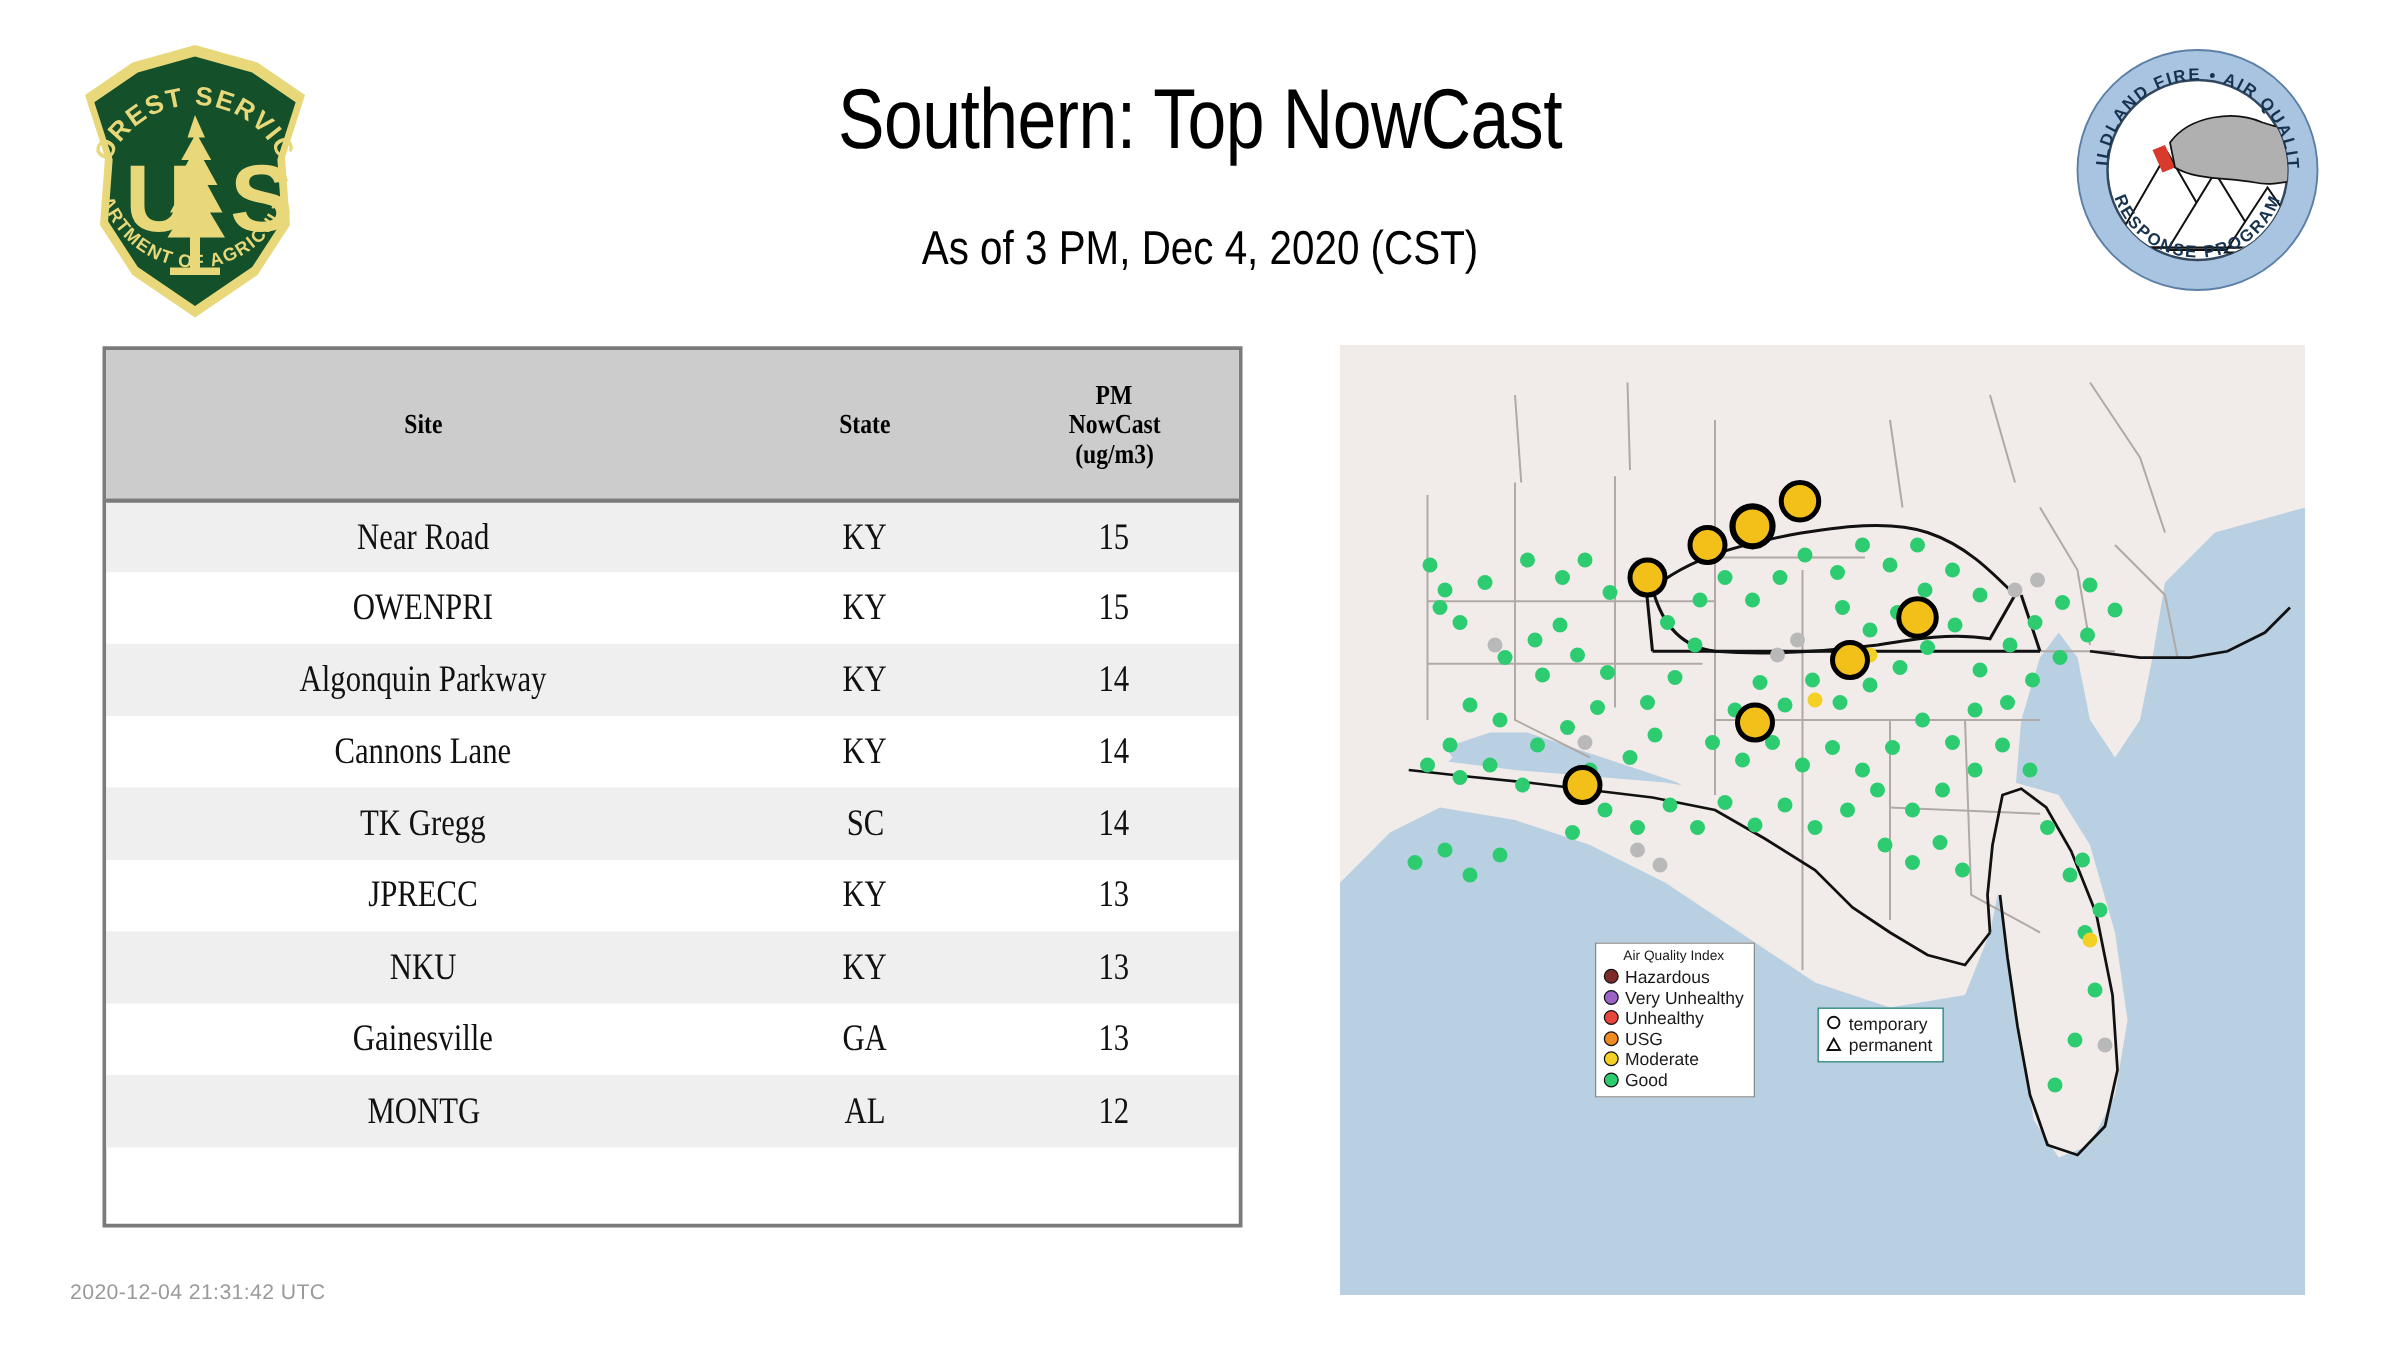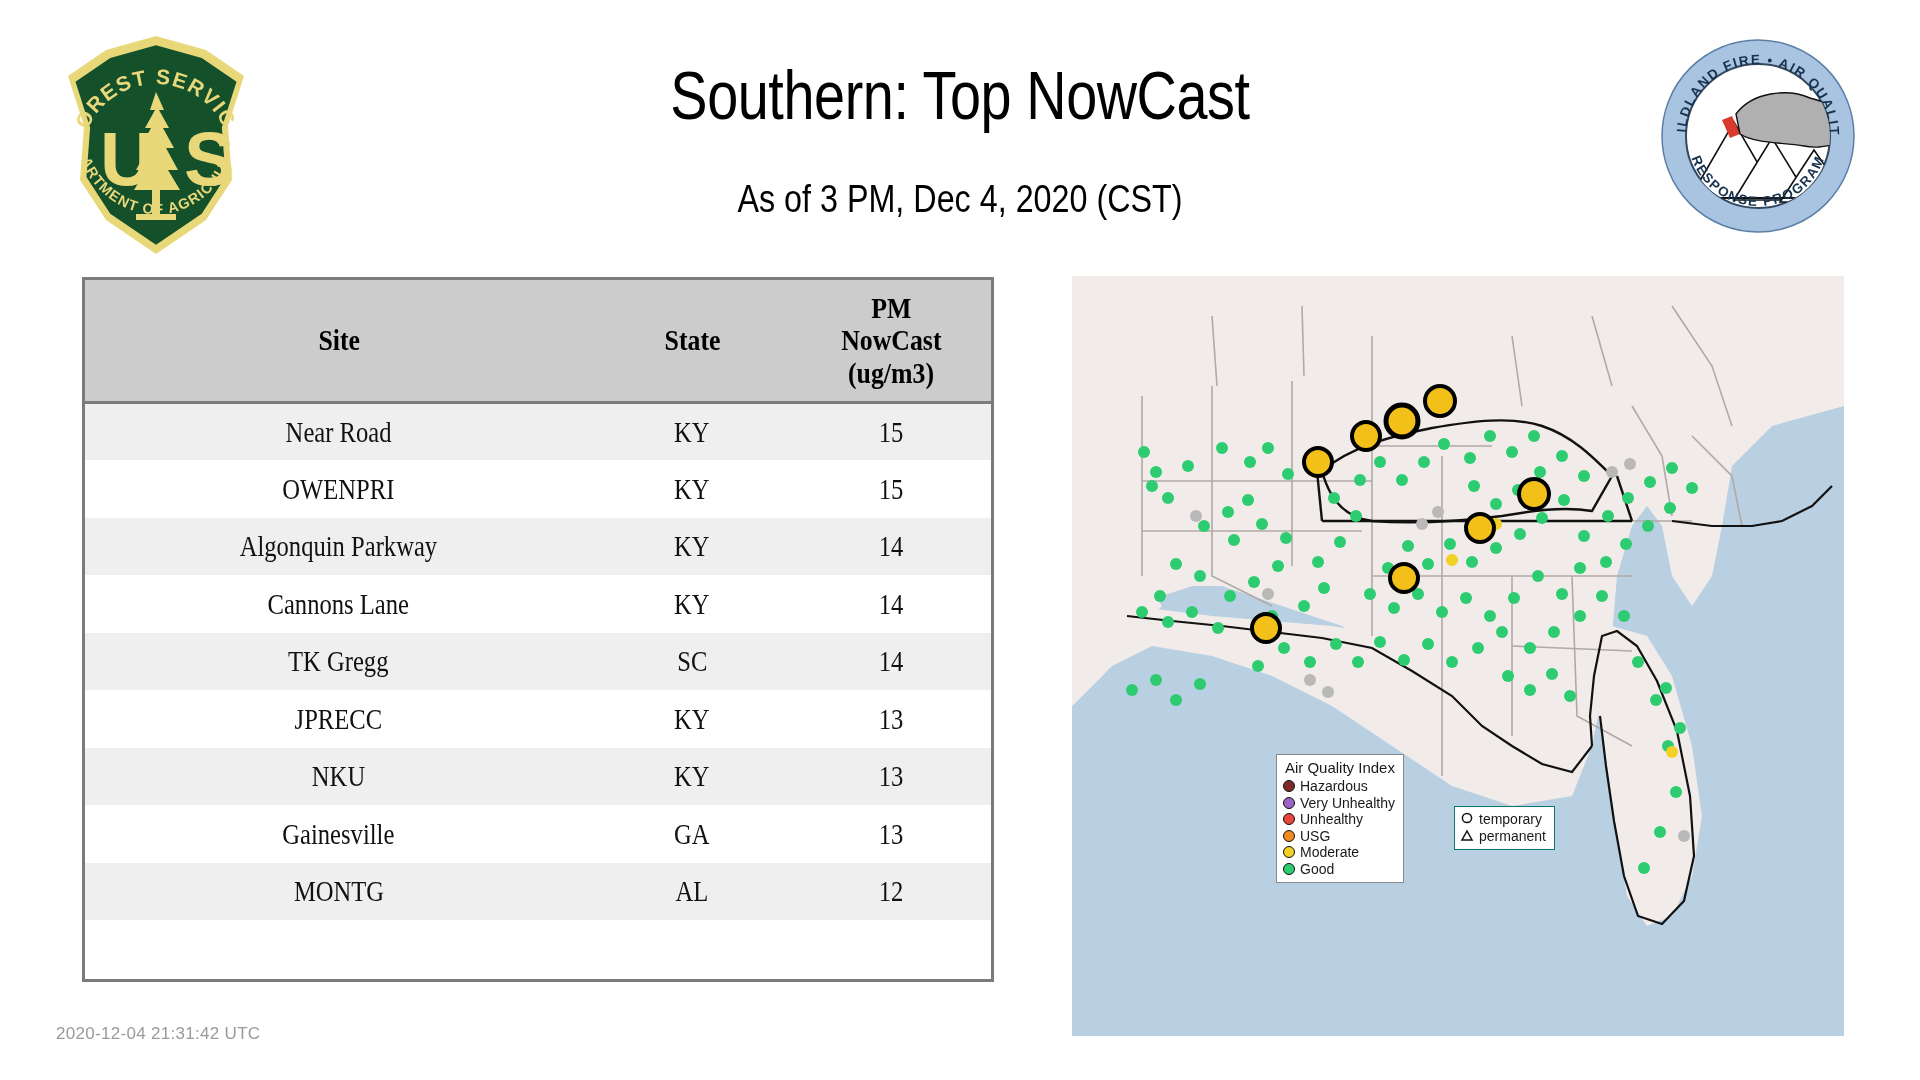--- a/index.html
+++ b/index.html
@@ -41,21 +41,21 @@
     width: 912px; height: 705px;
     border: 3px solid #7b7b7b;
     background: #fff;
   }
   table.nowcast { width: 100%; border-collapse: collapse;
     font-family: "Liberation Serif", serif; }
   table.nowcast thead th {
     background: #cccccc;
     border-bottom: 3px solid #7b7b7b;
     font-weight: bold;
-    font-size: 30px;
+    font-size: 22px;
     color: #000;
     padding: 12px 4px;
     height: 120px;
     vertical-align: middle;
     line-height: 1.08;
   }
   table.nowcast thead th span { display: inline-block; transform: scaleX(0.86); }
   table.nowcast tbody td {
     font-size: 30px; color: #111;
     text-align: center; height: 57.5px;
@@ -85,21 +85,21 @@
   .map-svg { position:absolute; left:0; top:0; width:772px; height:760px; }
 
   
   .legend-aqi {
     position: absolute; left: 204px; top: 478px;
     background: #ffffff; border: 1px solid #8a8a8a;
     padding: 4px 8px 5px 6px;
     font-family: "Liberation Sans", sans-serif;
   }
   .legend-aqi .lg-title {
-    font-size: 15px; color: #1a1a1a; text-align: right;
+    font-size: 11px; color: #1a1a1a; text-align: center;
     margin-bottom: 2px; white-space: nowrap;
   }
   .legend-aqi .lg-row {
     display: flex; align-items: center; gap: 5px;
     font-size: 14px; color: #1a1a1a; line-height: 1.18; white-space: nowrap;
   }
   .lg-dot {
     width: 12px; height: 12px; border-radius: 50%;
     border: 1.6px solid #111; flex: 0 0 auto;
   }

